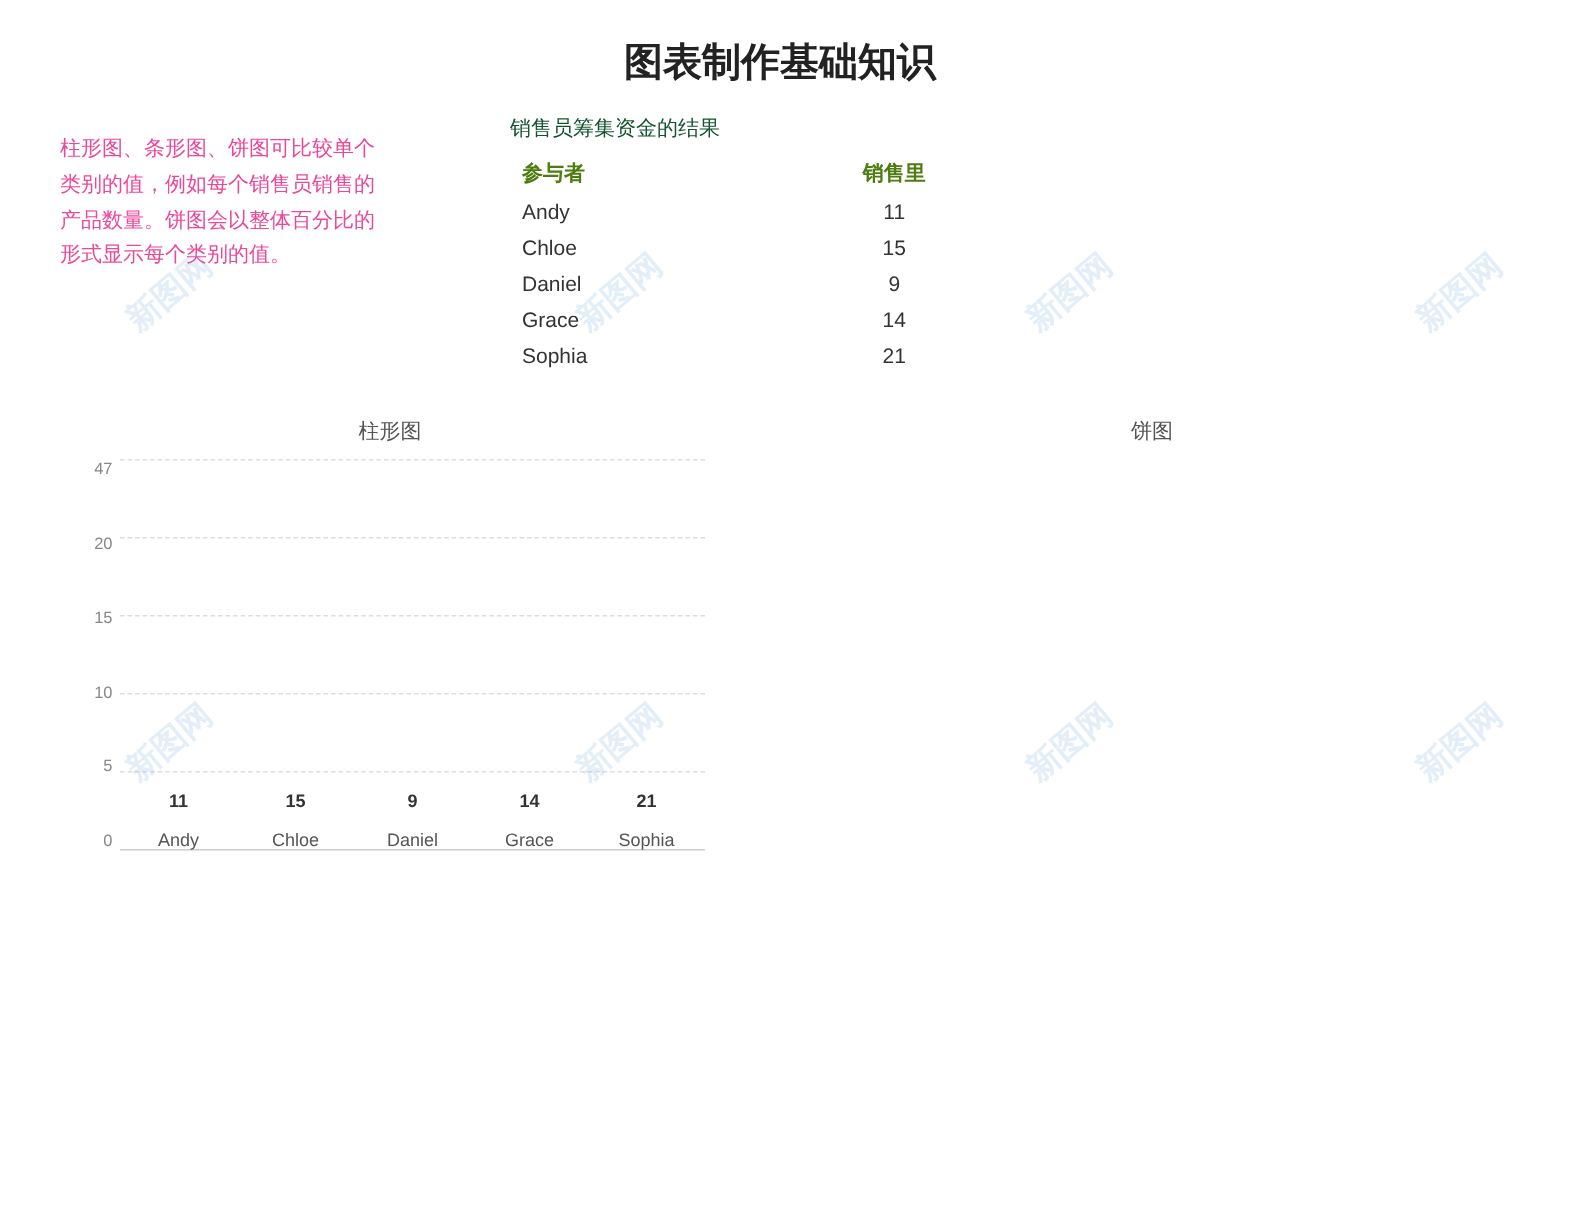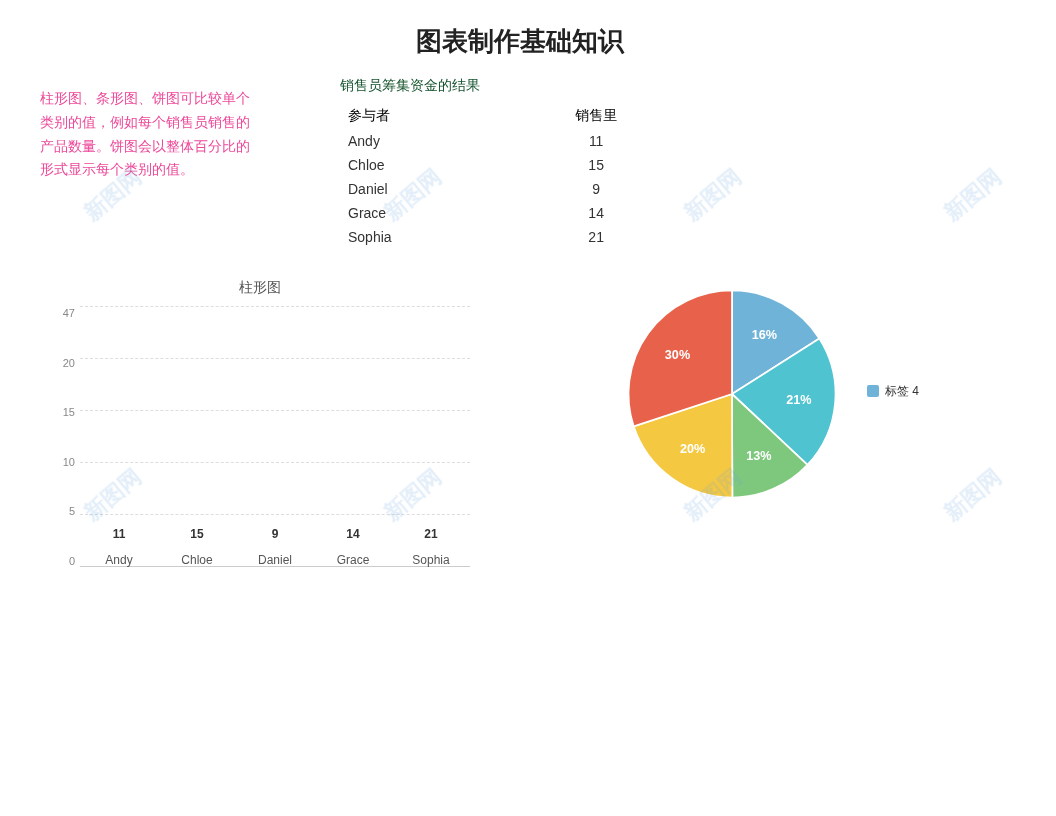--- a/index.html
+++ b/index.html
@@ -49,23 +49,23 @@
     }
 
     .data-table {
       width: 340px;
       border-collapse: collapse;
       font-size: 14px;
     }
 
     .data-table th {
       text-align: left;
-      font-weight: normal;
+      font-weight: bold;
       padding: 4px 8px;
-      color: #000000;
+      color: #4d7c0f;
       border-bottom: none;
     }
 
     .data-table th.right, .data-table td.right {
       text-align: center;
     }
 
     .data-table td {
       padding: 4px 8px;
       color: #333;
@@ -325,40 +325,21 @@
             <div class="bar" style="height: 84%; background-color: rgb(232, 97, 74); position: relative;">
               <span class="bar-label">21</span>
             </div>
             <div class="bar-name">Sophia</div>
           </div>
         </div>
     </div>
   </div>
 
   <div class="pie-chart-container">
-    <div class="pie-section">
-      <svg class="pie-svg" viewBox="0 0 200 200" id="pie-svg">
-          <path d="M 100 100 L 100 10 A 90 90 0 0 1 175.98951329518138 51.775588451890314 Z" fill="#6fb3d8" stroke="#fff" stroke-width="1.5"></path>
-          <text x="128.18258993495036" y="48.73605921743398" text-anchor="middle" dominant-baseline="central" font-size="11" fill="#fff" font-weight="bold">16%</text>
-          <path d="M 100 100 L 175.98951329518138 51.775588451890314 A 90 90 0 0 1 165.60717646792705 161.60923953358196 Z" fill="#4fc3d0" stroke="#fff" stroke-width="1.5"></path>
-          <text x="158.24037492928016" y="105.50533632913307" text-anchor="middle" dominant-baseline="central" font-size="11" fill="#fff" font-weight="bold">21%</text>
-          <path d="M 100 100 L 165.60717646792705 161.60923953358196 A 90 90 0 0 1 100.31415862737012 189.99945168920112 Z" fill="#7dc87d" stroke="#fff" stroke-width="1.5"></path>
-          <text x="123.3268205321269" y="153.64801435152975" text-anchor="middle" dominant-baseline="central" font-size="11" fill="#fff" font-weight="bold">13%</text>
-          <path d="M 100 100 L 100.31415862737012 189.99945168920112 A 90 90 0 0 1 14.502515362781267 128.11014266610093 Z" fill="#f5c842" stroke="#fff" stroke-width="1.5"></path>
-          <text x="65.77997601324789" y="147.4472334108756" text-anchor="middle" dominant-baseline="central" font-size="11" fill="#fff" font-weight="bold">20%</text>
-          <path d="M 100 100 L 14.502515362781267 128.11014266610093 A 90 90 0 0 1 99.99999999999999 10 Z" fill="#e8614a" stroke="#fff" stroke-width="1.5"></path>
-          <text x="52.61256403392093" y="65.69721713095633" text-anchor="middle" dominant-baseline="central" font-size="11" fill="#fff" font-weight="bold">30%</text>
-        </svg>
-      <div class="pie-legend">
-        <div class="legend-item">
-          <div class="legend-dot" style="background:#6fb3d8;"></div>
-          <span>标签  4</span>
-        </div>
-      </div>
-    </div>
+    <div class="chart-title">饼图</div>
   </div>
 </div>
 
 <div class="watermark wm1">新图网</div>
 <div class="watermark wm2">新图网</div>
 <div class="watermark wm3">新图网</div>
 <div class="watermark wm4">新图网</div>
 <div class="watermark wm5">新图网</div>
 <div class="watermark wm6">新图网</div>
 <div class="watermark wm7">新图网</div>

